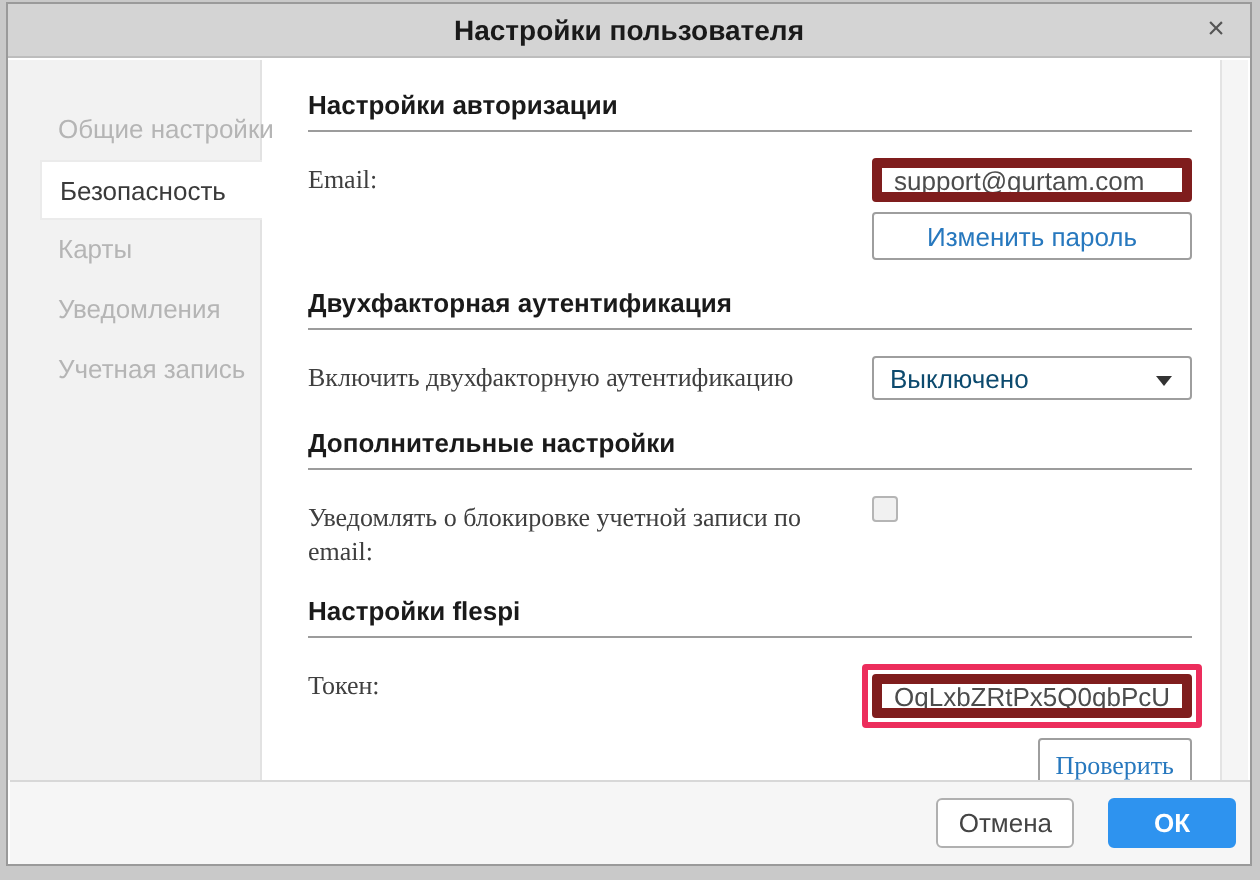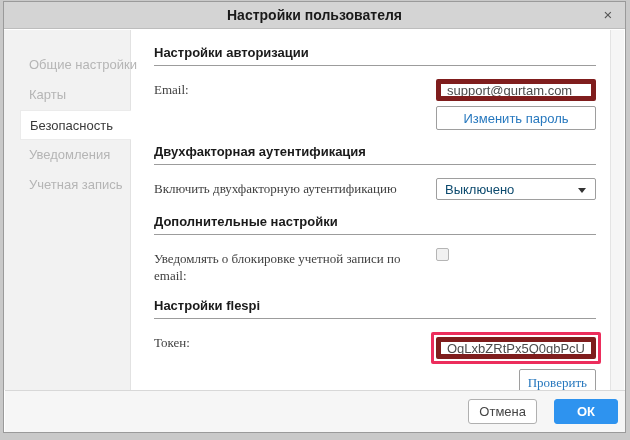--- a/index.html
+++ b/index.html
@@ -121,22 +121,22 @@
 
 <div class="dialog">
 
   <div class="titlebar">
     <span class="title">Настройки пользователя</span>
     <span class="close-btn">×</span>
   </div>
 
   <div class="sidebar">
     <div class="side-item">Общие настройки</div>
+    <div class="side-item active">Безопасность</div>
     <div class="side-item">Карты</div>
-    <div class="side-item active">Безопасность</div>
     <div class="side-item">Уведомления</div>
     <div class="side-item">Учетная запись</div>
   </div>
 
   <div class="content">
 
     <div class="section-header first">Настройки авторизации</div>
     <div class="row">
       <div class="label">Email:</div>
       <div class="right-col">

